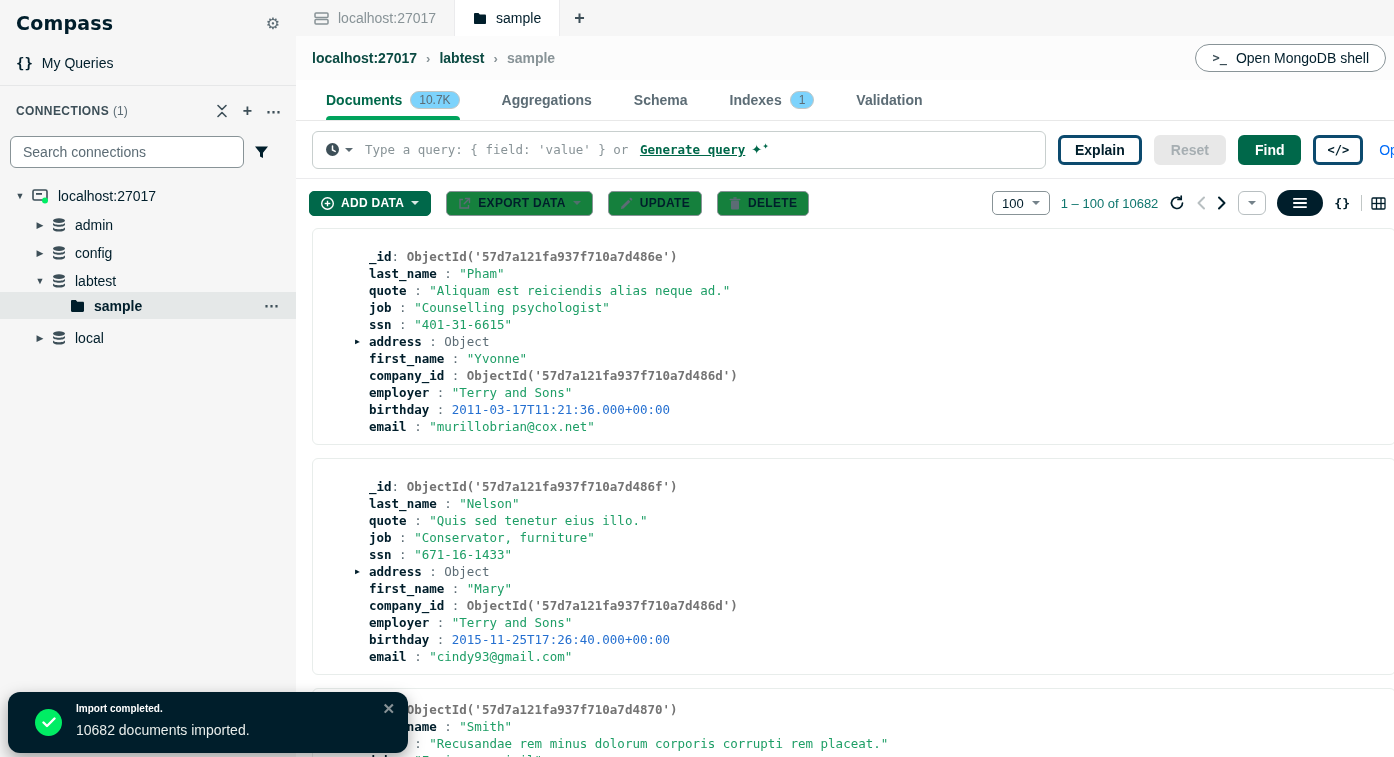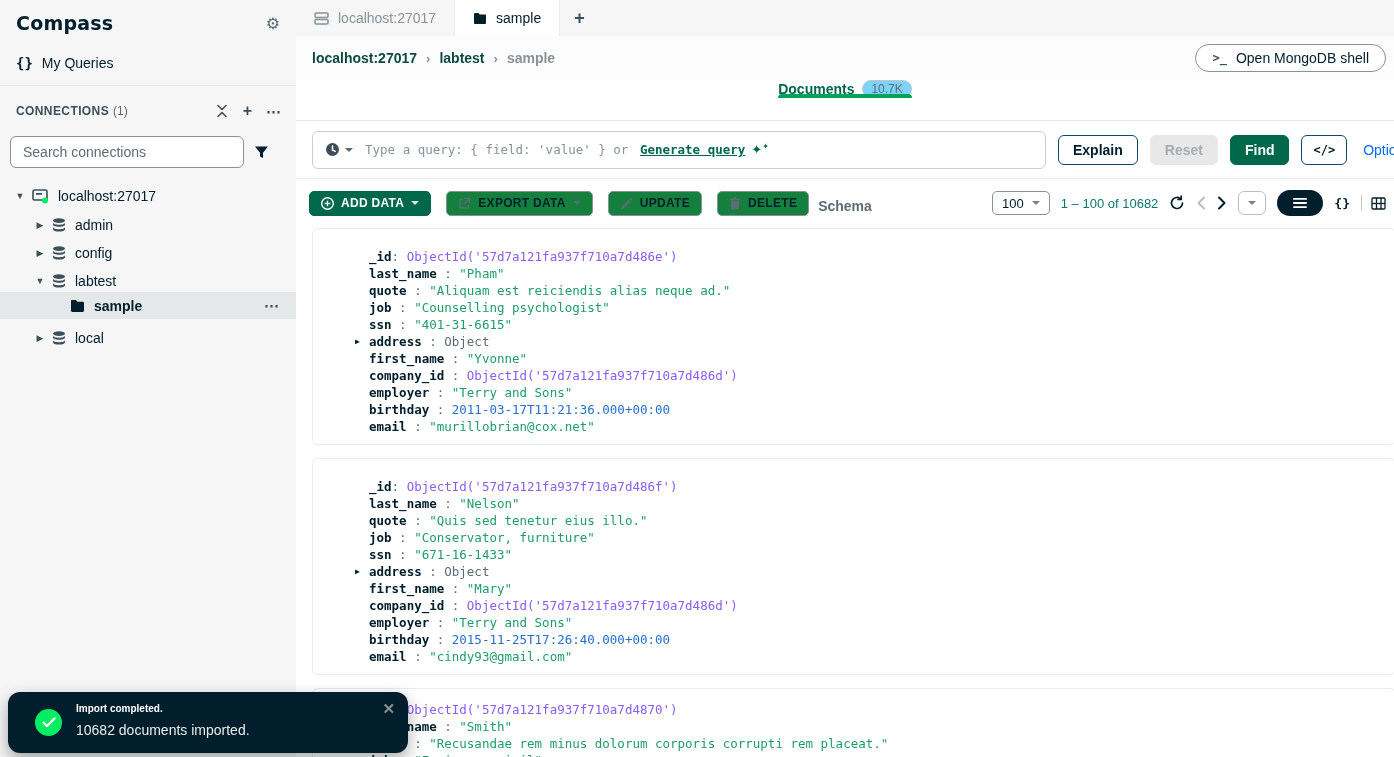--- a/index.html
+++ b/index.html
@@ -37,34 +37,34 @@
   .ws-tab.active { background:#fff; color:#001E2B; border-left:1px solid #EBEBED; border-right:1px solid #EBEBED; }
   .ws-plus { display:flex; align-items:center; padding:0 14px; color:#3D4F58; font-size:18px; font-weight:700; cursor:pointer; }
 
   .breadcrumb-row { position:absolute; left:0; top:36px; width:100%; height:44px; background:#FCFCFC; display:flex; align-items:center; padding:0 16px; }
   .crumb { font-size:14px; font-weight:700; color:#0B4A42; cursor:pointer; }
   .crumb.current { color:#889397; }
   .crumb-sep { color:#889397; font-size:13px; font-weight:700; margin:0 9px; }
   .shell-btn { margin-left:auto; display:flex; align-items:center; gap:9px; height:28px; padding:0 16px; border:1px solid #889397; border-radius:14px; background:#fff; font-size:14px; color:#001E2B; cursor:pointer; margin-right:-8px; white-space:nowrap; }
   .shell-prompt { font-family:"DejaVu Sans Mono",monospace; font-size:12px; font-weight:700; color:#3D4F58; }
 
-  .colltabs { position:absolute; left:0; top:80px; width:100%; height:41px; background:#fff; border-bottom:1px solid #E8E8E8; display:flex; align-items:center; gap:42px; padding:0 30px;flex-direction:column; }
+  .colltabs { position:absolute; left:0; top:80px; width:100%; height:41px; background:#fff; border-bottom:1px solid #E8E8E8; display:flex; align-items:center; gap:42px; padding:0 30px; }
   .ctab { position:relative; height:100%; display:flex; align-items:center; gap:8px; font-size:14px; font-weight:600; color:#5C6C75; cursor:pointer; }
   .ctab.active { color:#00684A; }
   .ctab.active::after { content:""; position:absolute; left:0; right:0; bottom:0; height:4px; border-radius:4px 4px 0 0; background:#00A35C; }
   .ctab-badge { font-size:12px; font-weight:400; color:#5C6C75; border:1px solid #C1C7C6; border-radius:10px; padding:1px 8px; background:#7dd3fc; }
 
   .querybar { position:absolute; left:0; top:121px; width:100%; height:58px; background:#fff; border-bottom:1px solid #EBEBED; display:flex; align-items:center; padding:0 16px; gap:12px; }
   .qb-input { flex:0 0 734px; height:38px; border:1px solid #C8CFCE; border-radius:6px; display:flex; align-items:center; padding:0 12px; gap:12px; background:#fff; cursor:text; }
   .qb-clock { display:flex; align-items:center; gap:5px; cursor:pointer; }
   .qb-placeholder { font-family:"DejaVu Sans Mono",monospace; font-size:12.5px; color:#889397; white-space:pre; }
   .qb-generate { font-family:"DejaVu Sans Mono",monospace; font-size:12.5px; font-weight:700; color:#00684A; text-decoration:underline; cursor:pointer; }
   .qb-sparkle { color:#00684A; font-size:13px; cursor:pointer; }
   .qb-sparkle sup { font-size:8px; }
-  .btn { height:30px; border-radius:6px; border:1px solid #0c4a6e; background:#fff; font-size:14px; font-weight:600; color:#001E2B; padding:0 14px; cursor:pointer; font-family:"Liberation Sans",sans-serif; }
+  .btn { height:30px; border-radius:6px; border:3px solid #0c4a6e; background:#fff; font-size:14px; font-weight:600; color:#001E2B; padding:0 14px; cursor:pointer; font-family:"Liberation Sans",sans-serif; }
   .btn.disabled { background:#E8E8E8; border-color:#E8E8E8; color:#A6AEB2; cursor:default; }
   .btn.primary { background:#00684A; border-color:#00684A; color:#fff; }
   .btn.icon-only { padding:0 11px; font-weight:700; font-family:"DejaVu Sans Mono",monospace; font-size:12px; }
   .options-link { display:flex; align-items:center; gap:6px; color:#016BF8; font-size:14px; cursor:pointer; margin-left:4px; }
 
   .toolbar { position:absolute; left:0; top:186px; width:100%; height:34px; display:flex; align-items:center; padding:0 8px 0 13px; gap:15px; }
   .tb-btn { height:25px; display:flex; align-items:center; gap:7px; border-radius:5px; font-size:12px; font-weight:700; letter-spacing:.3px; padding:0 11px; cursor:pointer; border:1px solid #889397; background:#15803d; color:#001E2B; }
   .tb-btn.green { background:#00684A; border-color:#00684A; color:#fff; }
   .dd-caret { width:0; height:0; border-left:4px solid transparent; border-right:4px solid transparent; border-top:4px solid currentColor; opacity:.85; }
   .tb-right { margin-left:auto; display:flex; align-items:center; gap:11px; }
@@ -79,21 +79,21 @@
   .vt-sep { width:1px; height:16px; background:#C1C7C6; }
   .vt-table { cursor:pointer; display:flex; align-items:center; color:#001E2B; }
 
   .doclist { position:absolute; left:16px; top:228px; right:-2px; bottom:0; }
   .doc-card { position:relative; background:#fff; border:1px solid #E8EDEB; border-radius:6px; padding:19px 20px 10px 56px; margin-bottom:13px; }
   .doc-card.h217 { height:217px; }
   .doc-row { position:relative; height:17px; line-height:17px; font-family:"DejaVu Sans Mono",monospace; font-size:12.5px; white-space:pre; }
   .field-caret { position:absolute; left:-14px; top:0; font-size:8px; color:#001E2B; }
   .fk { font-weight:700; color:#001E2B; }
   .fs { color:#5C6C75; }
-  .t-objectid { color:#8b5cf6; }
+  .t-objectid { color:#737373;font-weight:bold; }
   .t-string { color:#1E9E66; }
   .t-date { color:#246FD0;margin-top:16px; }
   .t-object { color:#5C6C75; }
 
   
   #toast { position:absolute; left:8px; top:692px; width:400px; height:61px; background:#001E2B; border-radius:12px; box-shadow:0 6px 16px rgba(0,0,0,.35); z-index:50; color:#fff; }
   .toast-check { position:absolute; left:27px; top:17px; width:27px; height:27px; border-radius:50%; background:#00ED64; display:flex; align-items:center; justify-content:center; }
   .toast-title { position:absolute; left:68px; top:11px; font-size:10px; font-weight:700; }
   .toast-msg { position:absolute; left:68px; top:30px; font-size:14px; color:#E8EDEB; }
   .toast-close { position:absolute; right:13px; top:8px; color:#889397; font-size:15px; font-weight:700; cursor:pointer; }

